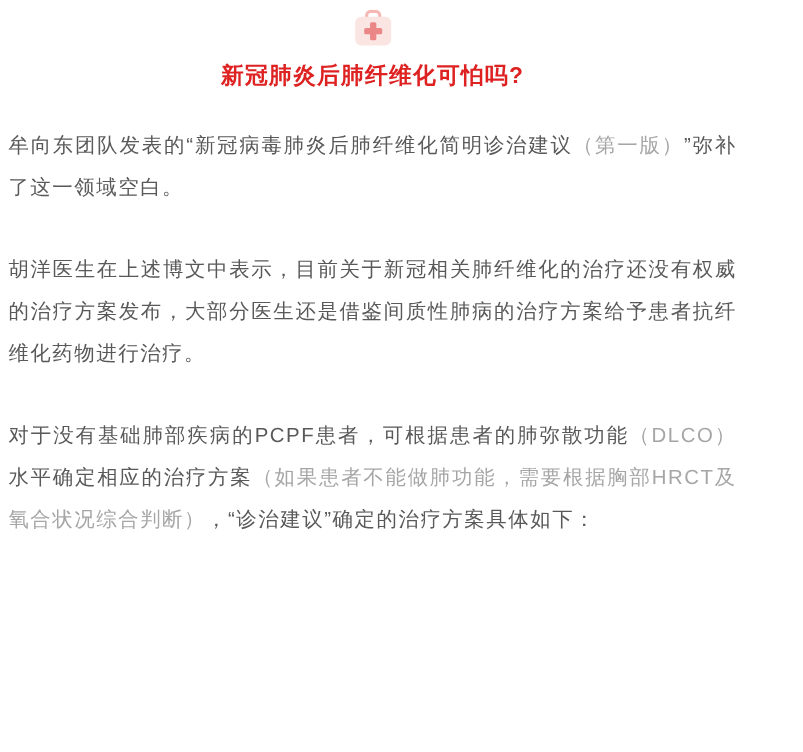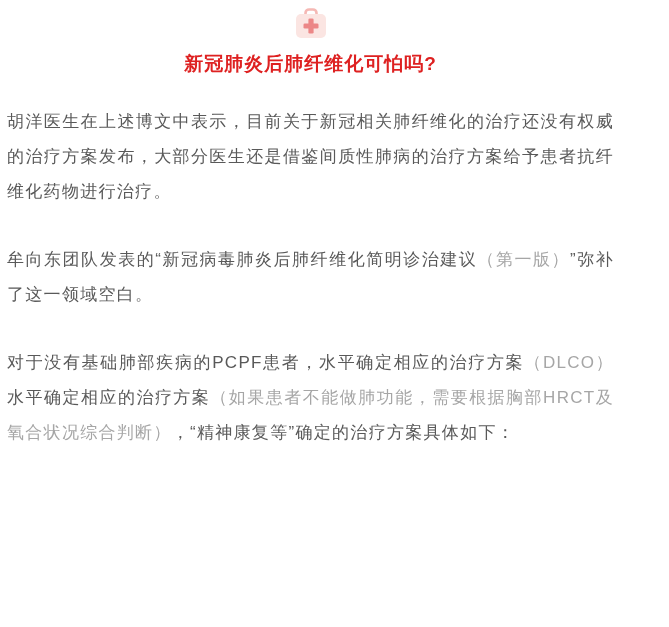--- a/index.html
+++ b/index.html
@@ -56,20 +56,20 @@
 
   <div class="icon-wrap"><svg width="34" height="31" viewBox="0 0 34 31" aria-hidden="true">
         <rect x="11.5" y="1.5" width="11" height="9" rx="3.5" fill="none" stroke="#f5b8b4" stroke-width="2.6"></rect>
         <rect x="2" y="6" width="30" height="24" rx="5" fill="#fbe5e2"></rect>
         <rect x="14.4" y="10.5" width="5.2" height="15" rx="1.3" fill="#ec8787"></rect>
         <rect x="9.5" y="15.4" width="15" height="5.2" rx="1.3" fill="#ec8787"></rect>
       </svg></div>
 
   <h1 class="title">新冠肺炎后肺纤维化可怕吗?</h1>
 
+  <p class="para"><span>牟向东团队发表的“新冠病毒肺炎后肺纤维化简明诊治建议</span><span class="muted">（第一版）</span><span>”弥补了这一领域空白。</span></p>
+
   <p class="para"><span>胡洋医生在上述博文中表示，目前关于新冠相关肺纤维化的治疗还没有权威的治疗方案发布，大部分医生还是借鉴间质性肺病的治疗方案给予患者抗纤维化药物进行治疗。</span></p>
 
-  <p class="para"><span>牟向东团队发表的“新冠病毒肺炎后肺纤维化简明诊治建议</span><span class="muted">（第一版）</span><span>”弥补了这一领域空白。</span></p>
 
-
-  <p class="para"><span>对于没有基础肺部疾病的PCPF患者，水平确定相应的治疗方案</span><span class="muted">（DLCO）</span><span>水平确定相应的治疗方案</span><span class="muted">（如果患者不能做肺功能，需要根据胸部HRCT及氧合状况综合判断）</span><span>，“精神康复等”确定的治疗方案具体如下：</span></p>
+  <p class="para"><span>对于没有基础肺部疾病的PCPF患者，可根据患者的肺弥散功能</span><span class="muted">（DLCO）</span><span>水平确定相应的治疗方案</span><span class="muted">（如果患者不能做肺功能，需要根据胸部HRCT及氧合状况综合判断）</span><span>，“诊治建议”确定的治疗方案具体如下：</span></p>
 
 </div>
 
 </body></html>

